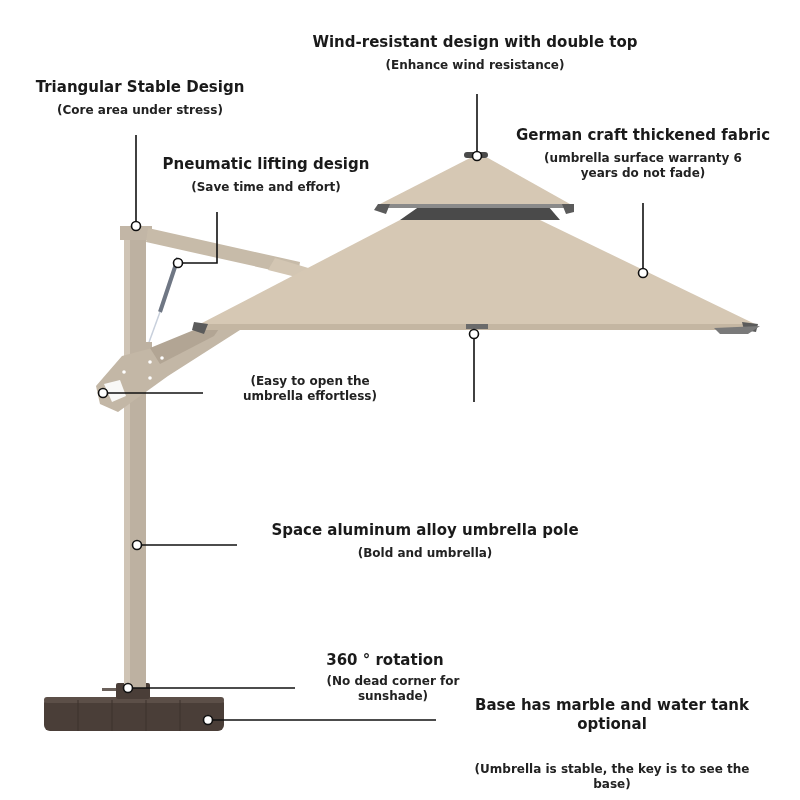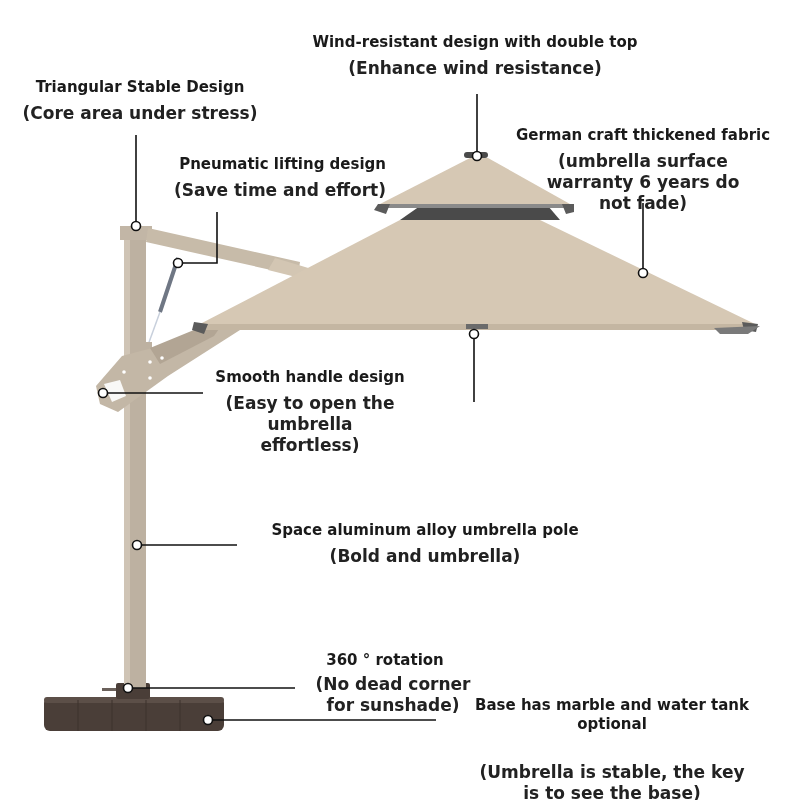--- a/index.html
+++ b/index.html
@@ -1,22 +1,22 @@
 <!DOCTYPE html>
 <html><head>
 <meta charset="utf-8">
 <style>
   html, body { margin: 0; padding: 0; background: #ffffff; }
   body { width: 800px; height: 800px; position: relative; overflow: hidden;
          font-family: "DejaVu Sans", "Liberation Sans", sans-serif; color: #1a1a1a; }
   .canvas { position: absolute; left: 0; top: 0; width: 736px; height: 800px; }
   .label { position: absolute; text-align: center; font-weight: bold; line-height: 1.25; }
   .label .title { display: block; font-size: 15px; color: #1a1a1a; }
-  .label .sub { display: block; font-size: 17px; color: #222; margin-top: 6px; }
-  .left { text-align: right; }
+  .label .sub { display: block; font-size: 12px; color: #222; margin-top: 6px; }
+  .left { text-align: center; }
   svg { position: absolute; left: 0; top: 0; }
 </style>
 </head>
 <body>
 
 <div class="canvas">
 
   <svg width="800" height="800" viewBox="0 0 800 800">
 
     <g>
@@ -108,21 +108,20 @@
     <span class="title">Pneumatic lifting design</span>
     <span class="sub">(Save time and effort)</span>
   </div>
 
   <div class="label" style="left:498px; top:126px; width:290px;">
     <span class="title">German craft thickened fabric</span>
     <span class="sub" style="width:210px; margin-left:40px;">(umbrella surface warranty 6 years do not fade)</span>
   </div>
 
   <div class="label" style="left:205px; top:368px; width:210px;">
-    <span class="title">Smooth handle design</span>
     <span class="sub" style="width:180px; margin-left:15px;">(Easy to open the umbrella effortless)</span>
   </div>
 
 
   <div class="label" style="left:245px; top:521px; width:360px;">
     <span class="title">Space aluminum alloy umbrella pole</span>
     <span class="sub">(Bold and umbrella)</span>
   </div>
 
   <div class="label" style="left:300px; top:651px; width:170px;">

